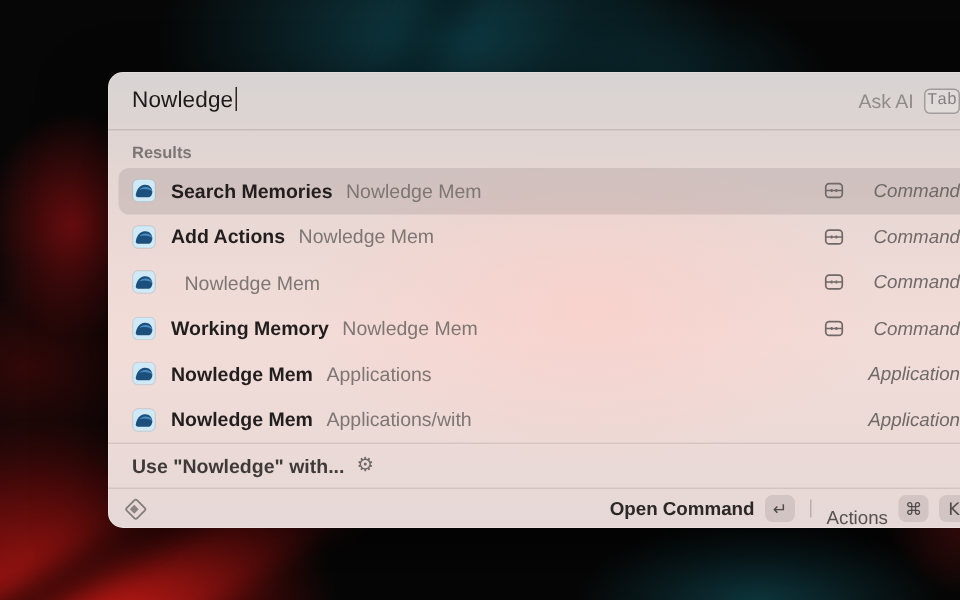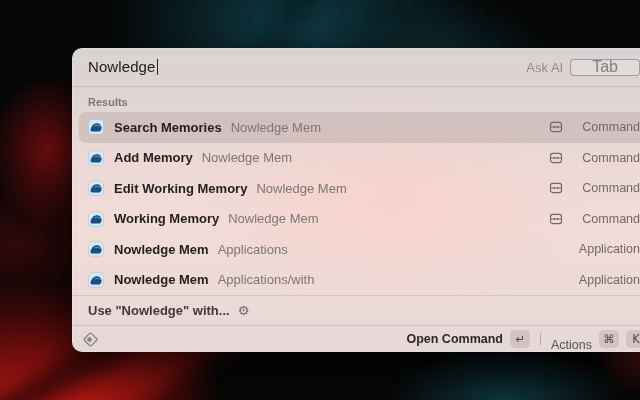--- a/index.html
+++ b/index.html
@@ -42,32 +42,32 @@
     display:flex; flex-direction:column;
   }
 
   
   .search-bar { height:39px; flex:0 0 39px; display:flex; align-items:center; padding:0 16px;
     border-bottom:1px solid rgba(60,50,48,0.14); }
   .search-text { font-size:15px; color:#1d1a19; letter-spacing:0.1px; }
   .caret { display:inline-block; width:1.5px; height:16px; background:#2b2624; margin-left:1px; vertical-align:-3px; }
   .search-right { margin-left:auto; display:flex; align-items:center; gap:7px; }
   .ask-ai { font-size:13px; color:#8f8b89; }
-  .tab-badge { font-size:16px; color:#84807e; border:1px solid rgba(110,104,102,0.55);
-    border-radius:4px; padding:1px 21px 2px; line-height:12px; background:rgba(255,255,255,0.18); }
+  .tab-badge { font-size:11px; color:#84807e; border:1px solid rgba(110,104,102,0.55);
+    border-radius:4px; padding:1px 1px 2px; line-height:12px; background:rgba(255,255,255,0.18);font-family:Liberation Mono, monospace; }
 
   
   .results-header { padding:9px 16px 4px; font-size:11px; font-weight:bold; color:#7b7674; }
   .results-list { padding:0 7px; }
   .row { height:30.5px; display:flex; align-items:center; padding:0 9px; border-radius:7px; }
   .row.selected { background:rgba(99,88,85,0.16); }
   .app-icon { width:16px; height:16px; flex:0 0 16px; margin-right:10px; }
   .row-title { font-size:13px; font-weight:bold; color:#211e1d; white-space:nowrap; }
   .row-subtitle { font-size:13px; color:#7d7673; margin-left:9px; white-space:nowrap; }
-  .row-right { margin-left:auto; display:flex; align-items:flex-end; gap:19px; }
+  .row-right { margin-left:auto; display:flex; align-items:flex-end; gap:19px;font-style:italic; }
   .type-icon { width:14px; height:14px; display:block; }
   .row-type { font-size:12.5px; color:#6f6a68; }
 
   
   .use-with { margin-top:auto; border-top:1px solid rgba(60,50,48,0.12); height:30px; flex:0 0 30px;
     display:flex; align-items:center; padding:0 16px; gap:8px; }
   .use-with-label { font-size:13px; font-weight:bold; color:#3e3a38; }
   .gear { font-family:"DejaVu Sans",sans-serif; font-size:13px; color:#6f6a68; line-height:1; }
 
   
@@ -125,40 +125,39 @@
         <span class="row-type">Command</span>
       </span>
     </div>
 
     <div class="row">
       <svg class="app-icon" viewBox="0 0 16 16">
         <rect x="0.5" y="0.5" width="15" height="15" rx="3.5" fill="#cfe9f6" stroke="rgba(0,0,0,0.15)" stroke-width="0.5"></rect>
         <path d="M2.5 11 C3 7.5 5 4.5 8.5 4.2 C11.5 4 13.2 6 13.5 8.5 C13.7 10.2 13 11.8 11.5 12.5 L4 12.5 C3 12.3 2.5 11.8 2.5 11 Z" fill="#1d4f7c"></path>
         <path d="M5 7.5 C6.5 5.5 9.5 5 12 6.5 C12.8 7 13.3 7.8 13.5 8.6 C11 6.8 7.5 6.8 5 7.5 Z" fill="#4a8fc4"></path>
       </svg>
-      <span class="row-title">Add Memory</span>
-      <span class="row-subtitle">Nowledge Mem</span>
-      <span class="row-right">
-        <svg class="type-icon" viewBox="0 0 16 16" fill="none" stroke="#6f6a68" stroke-width="1.3">
-          <rect x="1.7" y="2.7" width="12.6" height="10.6" rx="2.6"></rect>
-          <line x1="1.7" y1="8" x2="14.3" y2="8"></line>
-          <line x1="6.2" y1="6.9" x2="6.2" y2="9.1"></line>
-          <line x1="9.8" y1="6.9" x2="9.8" y2="9.1"></line>
-        </svg>
-        <span class="row-type">Command</span>
-      </span>
-    </div>
-
-    <div class="row">
-      <svg class="app-icon" viewBox="0 0 16 16">
-        <rect x="0.5" y="0.5" width="15" height="15" rx="3.5" fill="#cfe9f6" stroke="rgba(0,0,0,0.15)" stroke-width="0.5"></rect>
-        <path d="M2.5 11 C3 7.5 5 4.5 8.5 4.2 C11.5 4 13.2 6 13.5 8.5 C13.7 10.2 13 11.8 11.5 12.5 L4 12.5 C3 12.3 2.5 11.8 2.5 11 Z" fill="#1d4f7c"></path>
-        <path d="M5 7.5 C6.5 5.5 9.5 5 12 6.5 C12.8 7 13.3 7.8 13.5 8.6 C11 6.8 7.5 6.8 5 7.5 Z" fill="#4a8fc4"></path>
-      </svg>
-      <span class="row-title">Edit Working Memory</span>
+      <span class="row-title">Add Actions</span>
+      <span class="row-subtitle">Nowledge Mem</span>
+      <span class="row-right">
+        <svg class="type-icon" viewBox="0 0 16 16" fill="none" stroke="#6f6a68" stroke-width="1.3">
+          <rect x="1.7" y="2.7" width="12.6" height="10.6" rx="2.6"></rect>
+          <line x1="1.7" y1="8" x2="14.3" y2="8"></line>
+          <line x1="6.2" y1="6.9" x2="6.2" y2="9.1"></line>
+          <line x1="9.8" y1="6.9" x2="9.8" y2="9.1"></line>
+        </svg>
+        <span class="row-type">Command</span>
+      </span>
+    </div>
+
+    <div class="row">
+      <svg class="app-icon" viewBox="0 0 16 16">
+        <rect x="0.5" y="0.5" width="15" height="15" rx="3.5" fill="#cfe9f6" stroke="rgba(0,0,0,0.15)" stroke-width="0.5"></rect>
+        <path d="M2.5 11 C3 7.5 5 4.5 8.5 4.2 C11.5 4 13.2 6 13.5 8.5 C13.7 10.2 13 11.8 11.5 12.5 L4 12.5 C3 12.3 2.5 11.8 2.5 11 Z" fill="#1d4f7c"></path>
+        <path d="M5 7.5 C6.5 5.5 9.5 5 12 6.5 C12.8 7 13.3 7.8 13.5 8.6 C11 6.8 7.5 6.8 5 7.5 Z" fill="#4a8fc4"></path>
+      </svg>
       <span class="row-subtitle">Nowledge Mem</span>
       <span class="row-right">
         <svg class="type-icon" viewBox="0 0 16 16" fill="none" stroke="#6f6a68" stroke-width="1.3">
           <rect x="1.7" y="2.7" width="12.6" height="10.6" rx="2.6"></rect>
           <line x1="1.7" y1="8" x2="14.3" y2="8"></line>
           <line x1="6.2" y1="6.9" x2="6.2" y2="9.1"></line>
           <line x1="9.8" y1="6.9" x2="9.8" y2="9.1"></line>
         </svg>
         <span class="row-type">Command</span>
       </span>

